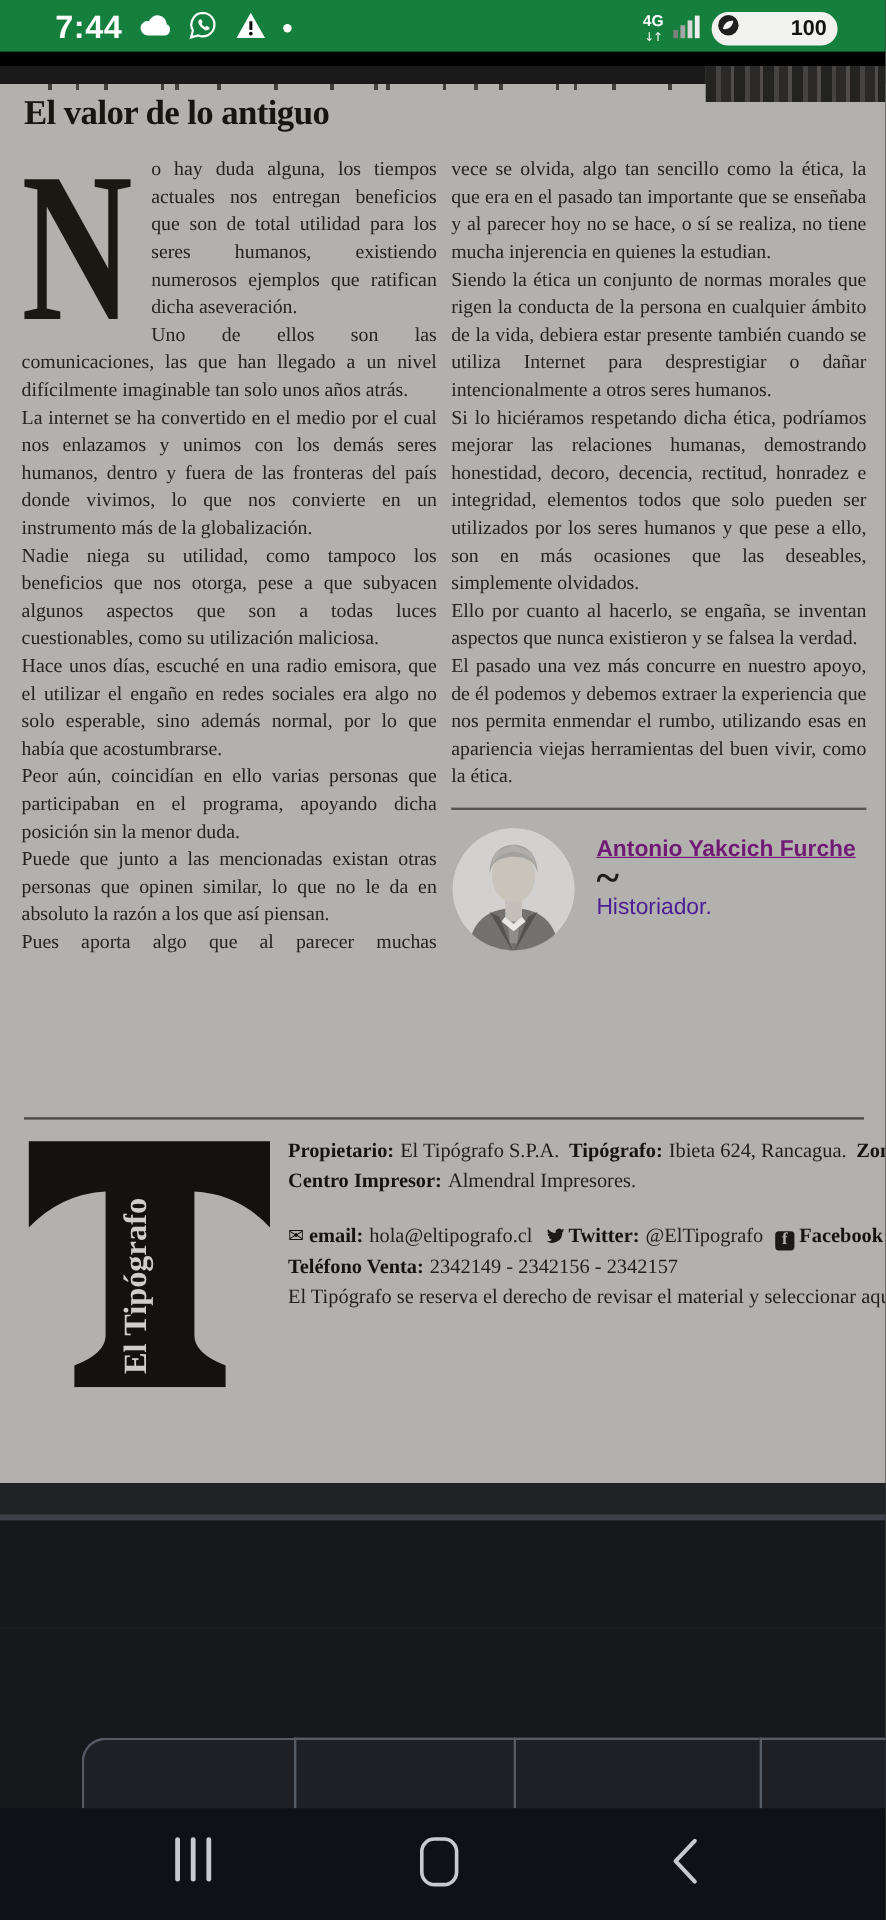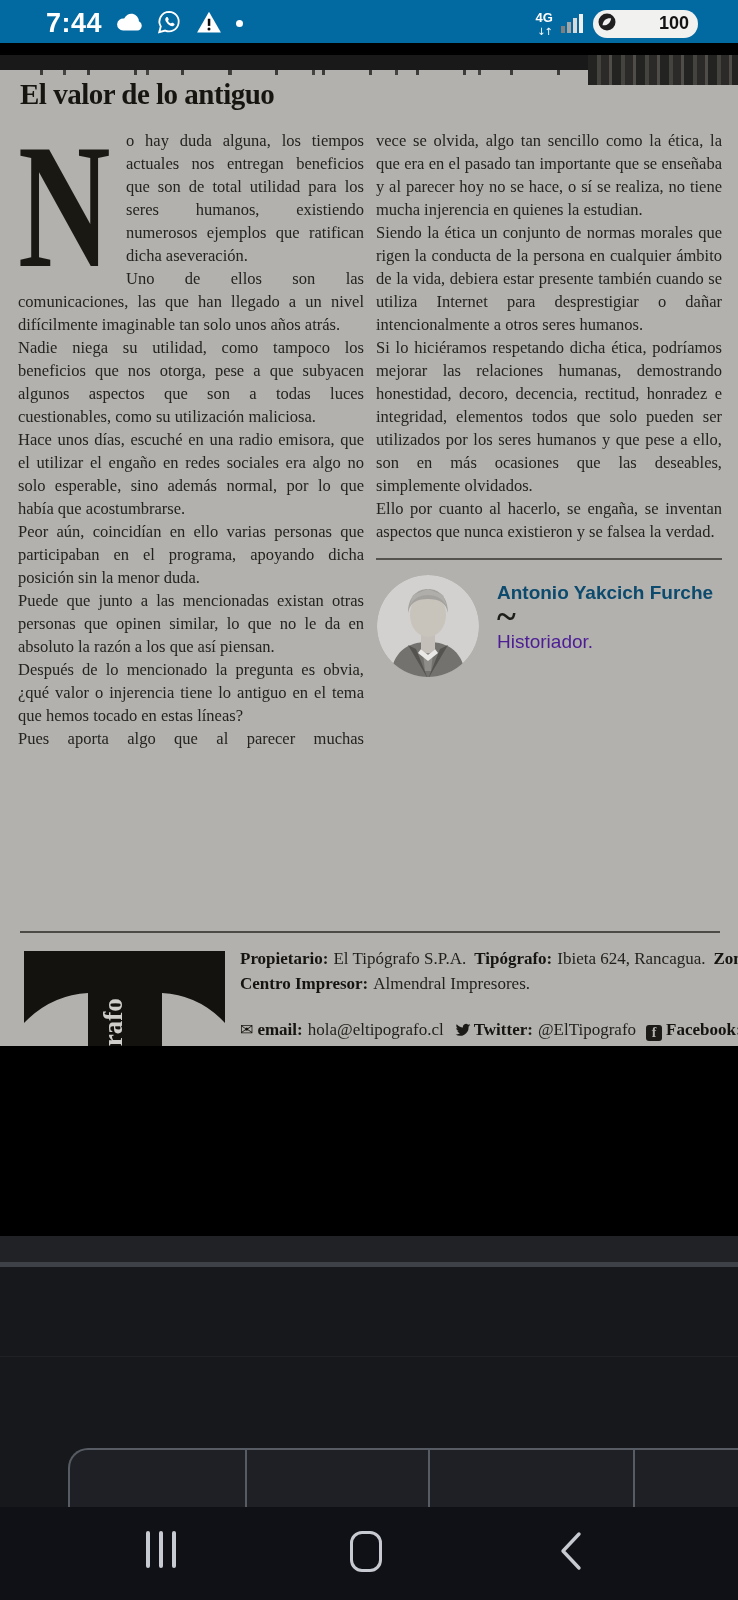--- a/index.html
+++ b/index.html
@@ -1,54 +1,54 @@
 <!DOCTYPE html>
 <html><head>
 <meta charset="utf-8">
 <style>
   html,body{margin:0;padding:0;}
   body{width:738px;height:1600px;position:relative;background:#000;overflow:hidden;
        font-family:"Liberation Serif","DejaVu Serif",serif;}
 
   
-  .statusbar{position:absolute;top:0;left:0;right:0;height:43px;background:#0369a1;
+  .statusbar{position:absolute;top:0;left:0;right:0;height:43px;background:#15803d;
              display:flex;justify-content:space-between;align-items:center;
              padding:4px 40px 0 46px;box-sizing:border-box;gap:36px;}
   .sb-left{display:flex;align-items:center;gap:14px;}
   .sb-time{font:600 27px "Liberation Sans",sans-serif;color:#fff;letter-spacing:.5px;}
   .sb-dot{width:7px;height:7px;border-radius:50%;background:#fff;display:inline-block;}
   .sb-right{display:flex;align-items:center;gap:8px;justify-content:flex-end;}
   .sb-net{display:flex;flex-direction:column;align-items:center;color:#fff;line-height:1;}
   .sb-net .n{font:bold 13px "Liberation Sans",sans-serif;}
   .sb-net .a{font:10px "DejaVu Sans",sans-serif;letter-spacing:-1px;margin-top:1px;}
   .battery{display:flex;align-items:center;gap:3px;background:#f1f1f0;border-radius:15px;
            height:28px;padding:0 9px 0 5px;}
   .battery .pct{font:bold 18px "Liberation Sans",sans-serif;color:#121212;margin-left:40px;}
 
   
-  .page{position:absolute;top:55px;left:0;width:738px;height:991px;background:#b2b1ad;overflow:hidden;}
+  .page{position:absolute;top:55px;left:0;width:738px;height:1181px;background:#b2b1ad;overflow:hidden;}
   .cut-strip{position:absolute;top:0;left:0;right:0;height:15px;background:#191919;}
   .cut-marks{position:absolute;top:15px;left:40px;width:520px;height:5px;opacity:.8;
              background:repeating-linear-gradient(90deg,#20201e 0 3px,transparent 3px 47px),
                         repeating-linear-gradient(90deg,transparent 0 23px,#2a2a28 23px 26px,transparent 26px 83px);}
   .photo-fragment{position:absolute;top:0;right:0;width:150px;height:30px;
              background:repeating-linear-gradient(90deg,#232321 0 9px,#45433f 9px 13px,#2b2a28 13px 21px,#4f4c49 21px 24px);}
   .headline{position:absolute;top:23px;left:20px;margin:0;font-weight:bold;font-size:29px;
             letter-spacing:-.5px;color:#161510;font-family:"Liberation Serif",serif;}
   .columns{position:absolute;top:74px;left:18px;width:704px;display:flex;gap:12px;}
   .col{flex:1;min-width:0;font-size:16.5px;line-height:23px;text-align:justify;color:#24231f;}
   .col p{margin:0;}
   .dropcap{float:left;width:98px;height:148px;margin:5px 10px 0 0;overflow:hidden;}
   .dropcap i{display:inline-block;font-style:normal;font-weight:bold;font-size:178px;line-height:.82;
              color:#191812;transform:scaleX(.72);transform-origin:0 0;}
   .spread-last{text-align-last:justify;}
   .author-rule{border:none;border-top:2px solid#54534d;margin:15px 0 13px;}
   .author{display:flex;gap:17px;align-items:flex-start;}
   .author svg{flex:none;}
-  .author-name{font:bold 19px/24px "Liberation Sans",sans-serif;color:#0c4a6e;margin-top:8px;}
+  .author-name{font:bold 19px/24px "Liberation Sans",sans-serif;color:#701a75;margin-top:8px;text-decoration:underline;}
   .author-tilde{font:bold 36px/22px "Liberation Serif",serif;color:#1d1d1a;}
   .author-role{font:19px/26px "Liberation Sans",sans-serif;color:#4c1d95;margin-top:2px;}
 
   
   .masthead-rule{position:absolute;top:876px;left:20px;width:700px;border:none;border-top:2px solid#4c4b46;margin:0;}
   .masthead{position:absolute;top:890px;left:22px;right:0;display:flex;}
   .tlogo{flex:none;}
   .mast-info{flex:1;min-width:0;margin-left:13px;padding-top:1px;font-size:17px;line-height:25px;color:#201f1b;}
   .mi{margin:0;white-space:nowrap;overflow:hidden;}
   .mi .b{font-weight:bold;margin-right:5px;color:#151410;}
@@ -133,32 +133,33 @@
   <div class="cut-strip"></div>
   <div class="cut-marks"></div>
   <div class="photo-fragment"></div>
 
   <h1 class="headline">El valor de lo antiguo</h1>
 
   <div class="columns">
     <div class="col">
       <p><span class="dropcap"><i>N</i></span><span>o hay duda alguna, los tiempos actuales nos entregan beneficios que son de total utilidad para los seres humanos, existiendo numerosos ejemplos que ratifican dicha aseveración.</span></p>
       <p>Uno de ellos son las comunicaciones, las que han llegado a un nivel difícilmente imaginable tan solo unos años atrás.</p>
+      <p>La internet se ha convertido en el medio por el cual nos enlazamos y unimos con los demás seres humanos, dentro y fuera de las fronteras del país donde vivimos, lo que nos convierte en un instrumento más de la globalización.</p>
       <p>Nadie niega su utilidad, como tampoco los beneficios que nos otorga, pese a que subyacen algunos aspectos que son a todas luces cuestionables, como su utilización maliciosa.</p>
       <p>Hace unos días, escuché en una radio emisora, que el utilizar el engaño en redes sociales era algo no solo esperable, sino además normal, por lo que había que acostumbrarse.</p>
       <p>Peor aún, coincidían en ello varias personas que participaban en el programa, apoyando dicha posición sin la menor duda.</p>
       <p>Puede que junto a las mencionadas existan otras personas que opinen similar, lo que no le da en absoluto la razón a los que así piensan.</p>
-      <p>Después de lo mencionado la pregunta es obvia, ¿qué valor o injerencia tiene lo antiguo en el tema que hemos tocado en estas líneas?</p>
       <p class="spread-last">Pues aporta algo que al parecer muchas</p>
     </div>
     <div class="col">
       <p>vece se olvida, algo tan sencillo como la ética, la que era en el pasado tan importante que se enseñaba y al parecer hoy no se hace, o sí se realiza, no tiene mucha injerencia en quienes la estudian.</p>
       <p>Siendo la ética un conjunto de normas morales que rigen la conducta de la persona en cualquier ámbito de la vida, debiera estar presente también cuando se utiliza Internet para desprestigiar o dañar intencionalmente a otros seres humanos.</p>
       <p>Si lo hiciéramos respetando dicha ética, podríamos mejorar las relaciones humanas, demostrando honestidad, decoro, decencia, rectitud, honradez e integridad, elementos todos que solo pueden ser utilizados por los seres humanos y que pese a ello, son en más ocasiones que las deseables, simplemente olvidados.</p>
       <p>Ello por cuanto al hacerlo, se engaña, se inventan aspectos que nunca existieron y se falsea la verdad.</p>
+      <p>El pasado una vez más concurre en nuestro apoyo, de él podemos y debemos extraer la experiencia que nos permita enmendar el rumbo, utilizando esas en apariencia viejas herramientas del buen vivir, como la ética.</p>
       <hr class="author-rule">
       <div class="author">
         <svg width="104" height="106" viewBox="0 0 104 106">
           <defs>
               <clipPath id="pc">
                 <circle cx="52" cy="53" r="51"></circle>
               </clipPath>
             </defs>
           <g clip-path="url(#pc)">
             <circle cx="52" cy="53" r="51" fill="#d2d1cf"></circle>

